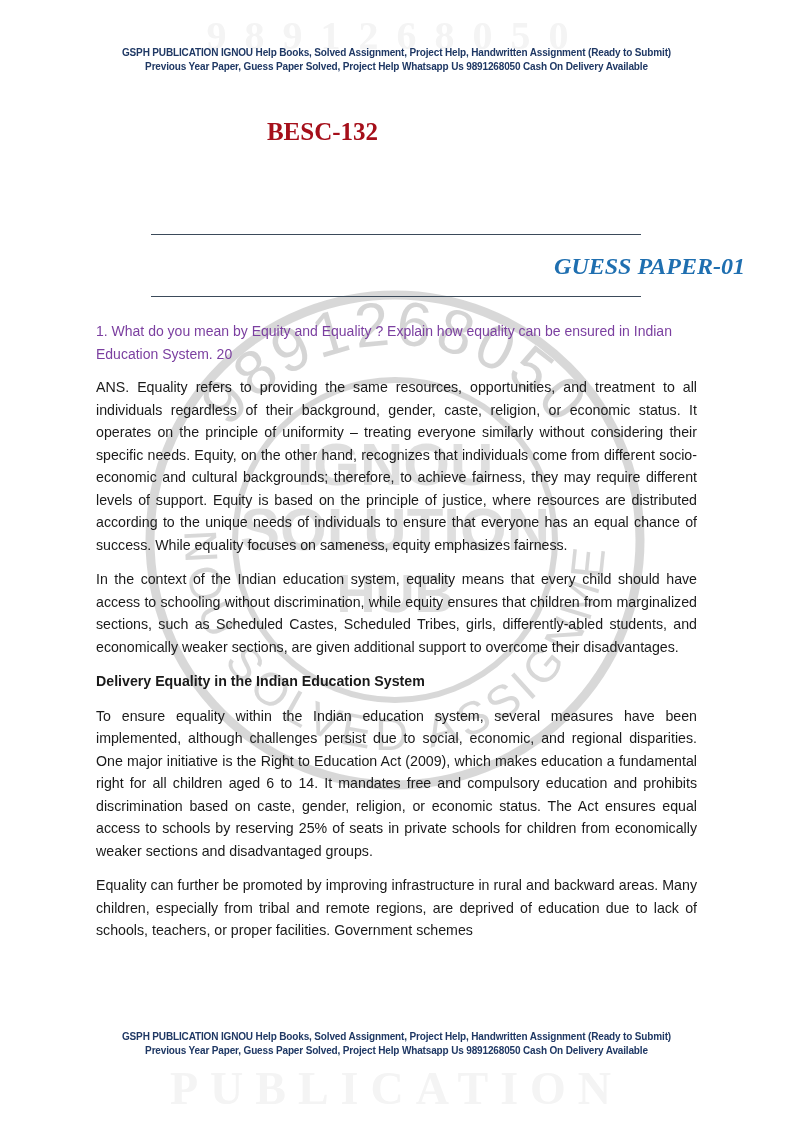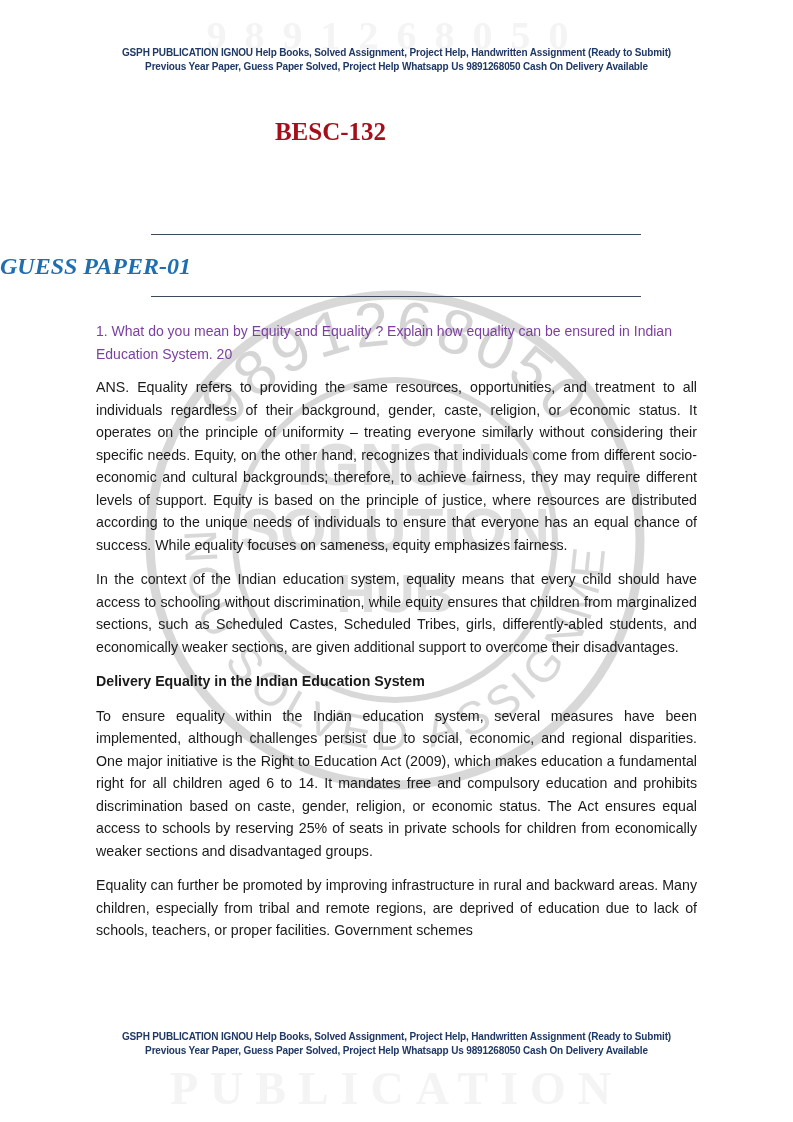--- a/index.html
+++ b/index.html
@@ -26,35 +26,35 @@
     font-family: "Liberation Sans", sans-serif; font-weight: bold;
     font-size: 10px; line-height: 13.5px; color: #1f3864; z-index: 3;
     letter-spacing: -0.15px;
   }
   .header { top: 46px; }
   .footer { top: 1030px; }
 
   .title-code {
     position: absolute; top: 118px; left: 0; width: 645px; text-align: center;
     font-family: "Liberation Serif", serif; font-weight: bold; font-size: 25px;
-    color: #a50f1a; z-index: 3; margin-left: 8px;
+    color: #a50f1a; z-index: 3;
   }
   .title-main {
     position: absolute; top: 178px; left: 0; width: 793px; text-align: center;
     font-family: "Liberation Serif", serif; font-weight: bold; font-size: 25px;
     color: #a50f1a; z-index: 3; letter-spacing: -0.2px;
   }
   .rule {
     position: absolute; left: 151px; width: 490px; height: 0;
     border-top: 1.3px solid #3b4a5a; z-index: 3;
   }
   .rule.r1 { top: 234px; }
   .rule.r2 { top: 296px; }
   .subtitle {
-    position: absolute; top: 253px; left: 0; width: 745px; text-align: left;
+    position: absolute; top: 253px; left: 0; width: 745px; text-align: right;
     font-family: "Liberation Serif", serif; font-weight: bold; font-style: italic;
     font-size: 24px; color: #1f6fb0; z-index: 3;
   }
 
   .content {
     position: absolute; top: 320px; left: 96px; width: 601px; z-index: 3;
     font-size: 14.2px; line-height: 22.5px; color: #1a1a1a;
   }
   .question {
     color: #7b3fa0; font-weight: normal; margin: 0 0 11px 0; font-size: 14px;

